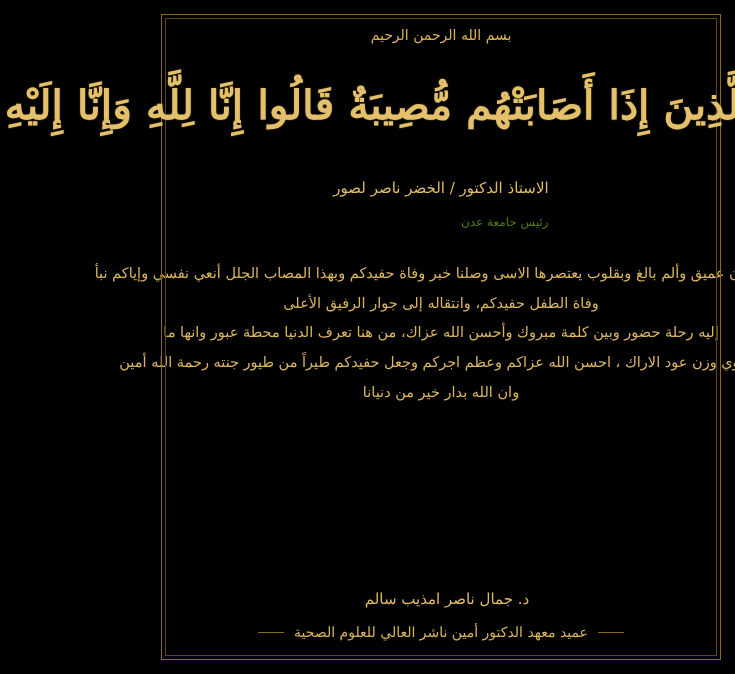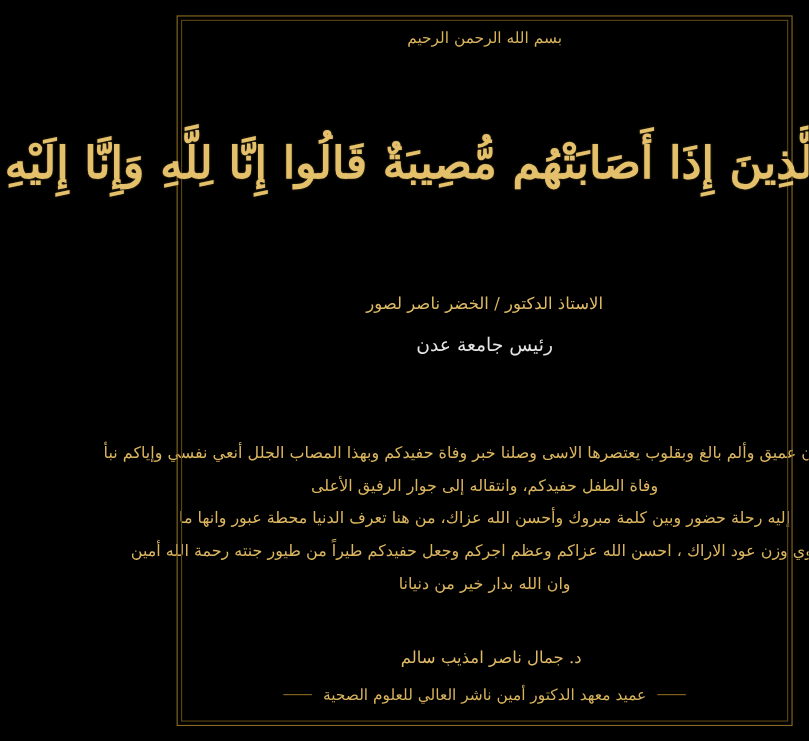--- a/index.html
+++ b/index.html
@@ -15,21 +15,20 @@
   }
   .card {
     position: relative;
     width: 588px;
     height: 674px;
     box-sizing: border-box;
     background: #000000;
     display: flex;
     flex-direction: column;
     align-items: center;
-    gap: 44px;
   }
   
   .frame {
     position: absolute;
     left: 14px;
     top: 14px;
     right: 14px;
     bottom: 14px;
     border: 1px solid #8a6a20;
     pointer-events: none;
@@ -68,32 +67,32 @@
     font-family: "DejaVu Serif", serif;
     font-weight: 700;
     letter-spacing: -1px;
     text-shadow: 0 0 2px rgba(229,192,106,0.35);
     direction: rtl;
     white-space: nowrap;
     transform: scaleX(1.02);
   }
   .name-block {
     margin-top: 26px;
-    text-align: center;
+    text-align: right;
   }
   .sender-name {
     font-size: 15px;
     color: #e0bb66;
     font-family: "DejaVu Serif", serif;
     letter-spacing: 0.3px;
   }
   .sender-title {
     margin-top: 18px;
-    font-size: 17px;
-    color: #e5e5e5;
+    font-size: 12px;
+    color: #4d7c0f;
     font-family: "DejaVu Serif", serif;
   }
   .body-text {
     margin-top: 30px;
     width: 640px;
     text-align: center;
     color: #dcb65f;
     font-size: 14.5px;
     line-height: 2.05;
     font-family: "DejaVu Serif", serif;

